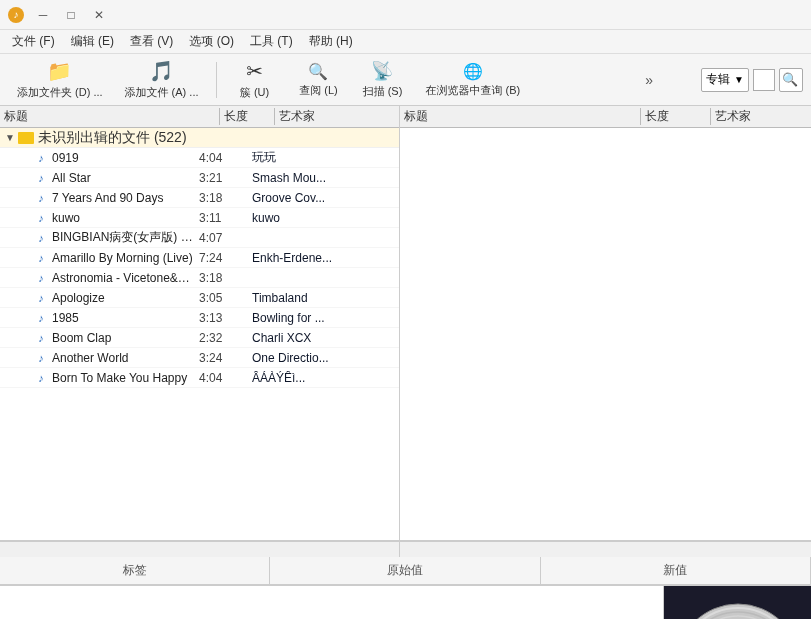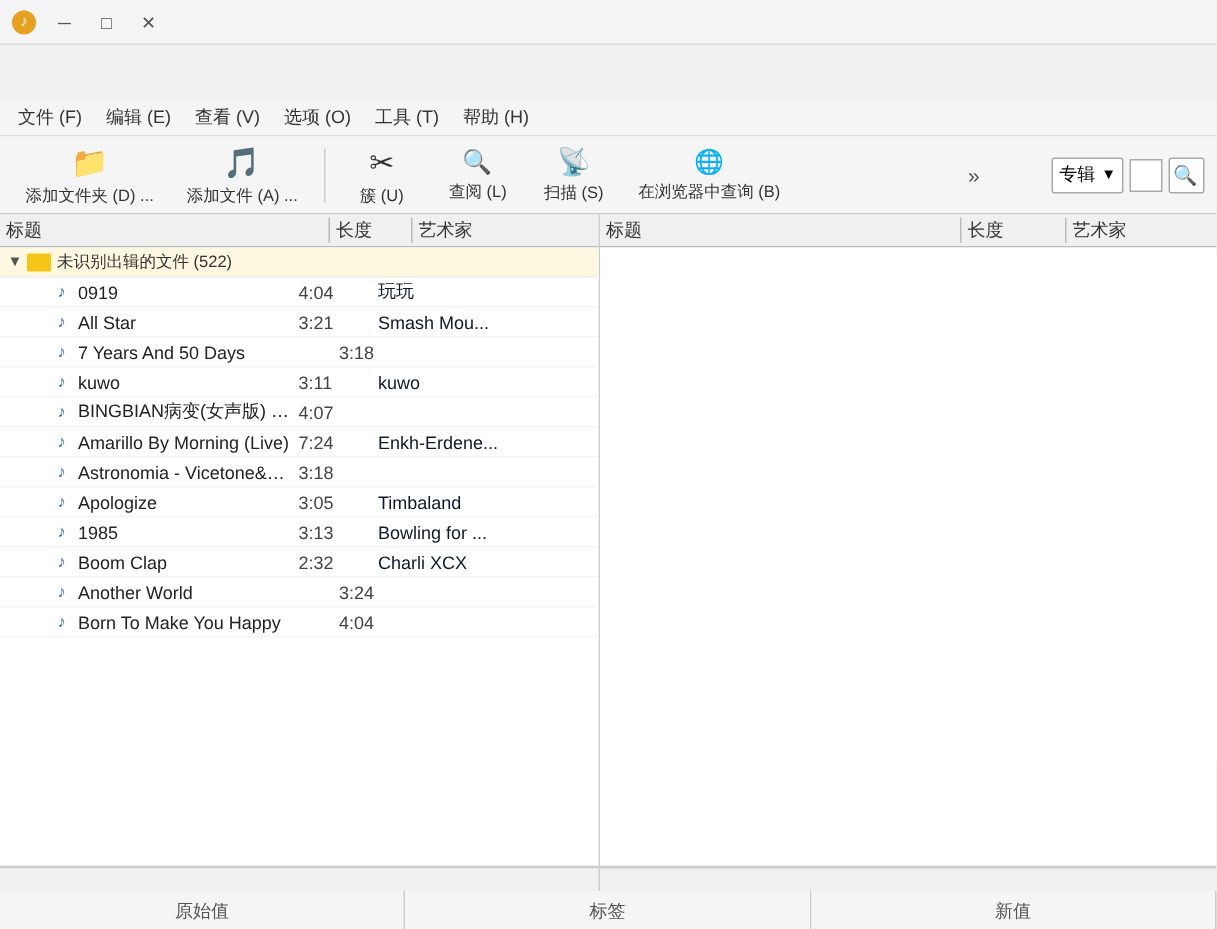--- a/index.html
+++ b/index.html
@@ -58,21 +58,20 @@
     }
 
     
     .menu-bar {
       background: #f5f5f5;
       height: 24px;
       display: flex;
       align-items: center;
       padding: 0 4px;
       border-bottom: 1px solid #ddd;
-      margin-top: 37px;
     }
     .menu-item {
       padding: 2px 8px;
       cursor: pointer;
       font-size: 12px;
       color: #333;
       border-radius: 2px;
     }
 
     
@@ -224,21 +223,21 @@
       height: 12px;
       background: #f5c518;
       border-radius: 1px;
       margin-right: 4px;
       display: flex;
       align-items: center;
       justify-content: center;
       font-size: 10px;
     }
     .folder-label {
-      font-size: 11px;
+      font-size: 14px;
       color: #333;
       flex: 1;
     }
 
     
     .file-row {
       display: flex;
       align-items: center;
       height: 20px;
       padding: 0 2px;
@@ -475,22 +474,23 @@
         <div class="file-row">
           <div class="file-indent"></div>
           <div class="music-icon">♪</div>
           <span class="file-name">All Star</span>
           <span class="file-len">3:21</span>
           <span class="file-artist">Smash Mou...</span>
         </div>
         <div class="file-row">
           <div class="file-indent"></div>
           <div class="music-icon">♪</div>
-          <span class="file-name">7 Years And 50 Days</span>
+          <span class="file-name">7 Years And 90 Days</span>
           <span class="file-len">3:18</span>
+          <span class="file-artist">Groove Cov...</span>
         </div>
         <div class="file-row">
           <div class="file-indent"></div>
           <div class="music-icon">♪</div>
           <span class="file-name">kuwo</span>
           <span class="file-len">3:11</span>
           <span class="file-artist">kuwo</span>
         </div>
         <div class="file-row">
           <div class="file-indent"></div>
@@ -532,26 +532,28 @@
           <div class="music-icon">♪</div>
           <span class="file-name">Boom Clap</span>
           <span class="file-len">2:32</span>
           <span class="file-artist">Charli XCX</span>
         </div>
         <div class="file-row">
           <div class="file-indent"></div>
           <div class="music-icon">♪</div>
           <span class="file-name">Another World</span>
           <span class="file-len">3:24</span>
+          <span class="file-artist">One Directio...</span>
         </div>
         <div class="file-row">
           <div class="file-indent"></div>
           <div class="music-icon">♪</div>
           <span class="file-name">Born To Make You Happy</span>
           <span class="file-len">4:04</span>
+          <span class="file-artist">ÂÁÀÝÊì...</span>
         </div>
       </div>
     </div>
   </div>
 
   <div class="right-panel">
     <div class="right-col-header">
       <div class="rcol-title">标题</div>
       <div class="rcol-len">长度</div>
       <div class="rcol-artist">艺术家</div>
@@ -564,22 +566,22 @@
 <div class="hscroll-row">
   <div class="hscroll-left">
     <div style="width:100%; height:100%; overflow-x:auto;">
       <div style="width:500px; height:1px;"></div>
     </div>
   </div>
   <div class="hscroll-right"></div>
 </div>
 
 <div class="bottom-area">
+  <div class="bottom-tab">标签</div>
   <div class="bottom-tab">原始值</div>
-  <div class="bottom-tab">标签</div>
   <div class="bottom-tab">新值</div>
 </div>
 
 <div class="album-area">
   <div class="tag-values-area"></div>
   <div class="cd-image-area">
     <svg class="cd-disc" viewBox="0 0 130 130" xmlns="http://www.w3.org/2000/svg">
 
       <circle cx="65" cy="65" r="62" fill="#c8c8c8" stroke="#888" stroke-width="1"></circle>
 

